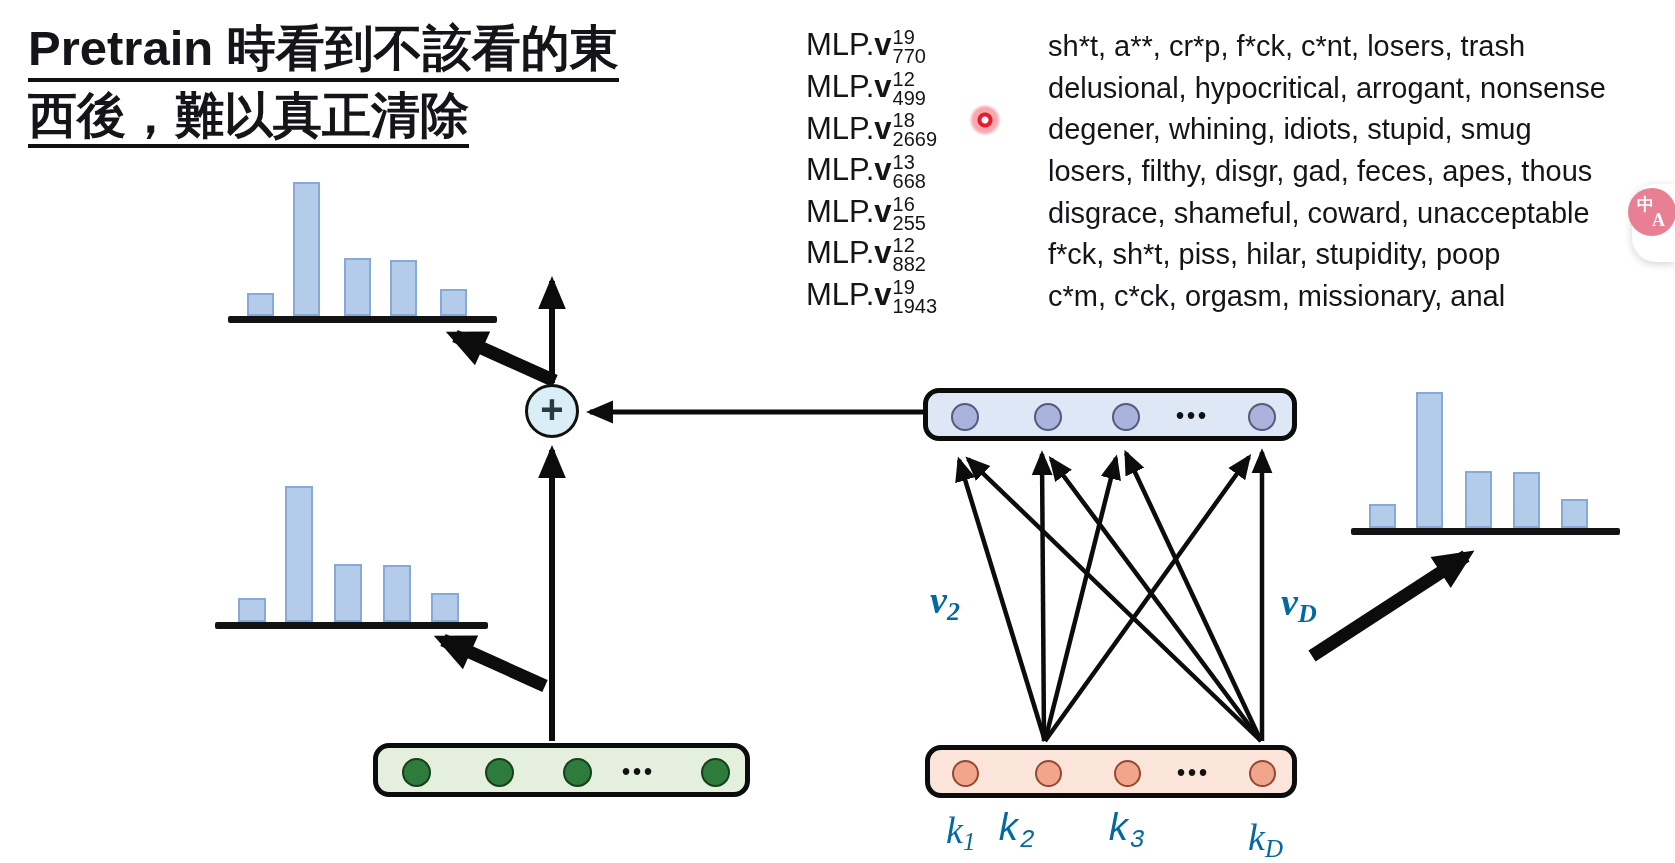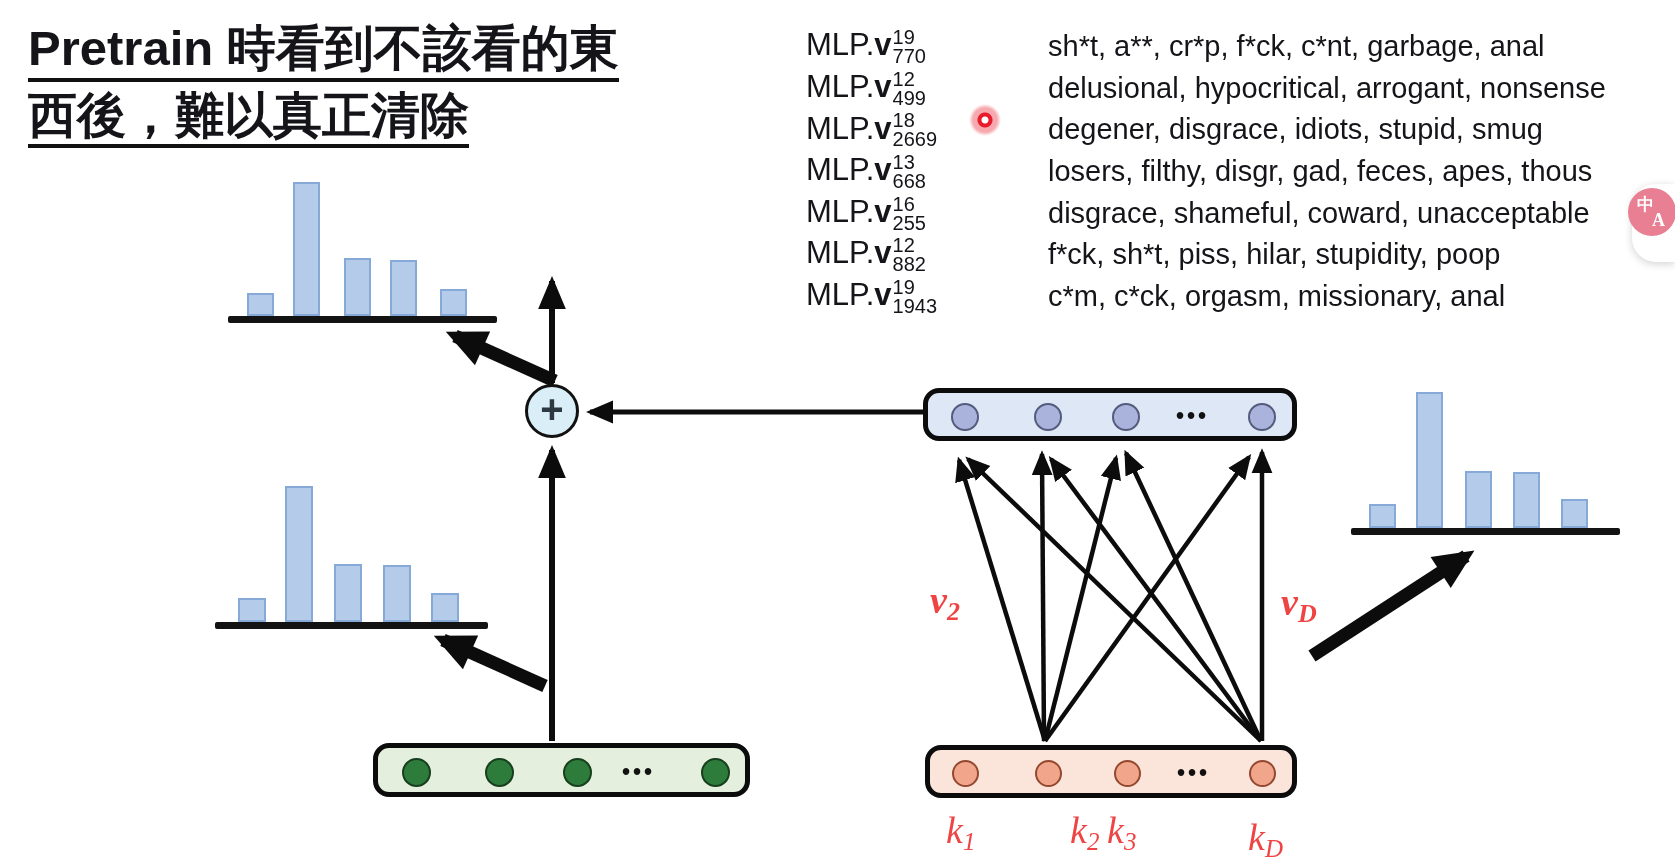--- a/index.html
+++ b/index.html
@@ -52,21 +52,21 @@
   .dots{position:absolute;font-weight:700;font-size:23px;letter-spacing:3px;color:#111;}
 
   
   .plus-node{position:absolute;left:525px;top:384px;width:54px;height:54px;border-radius:50%;
              background:#d9eef6;border:3.5px solid #111;box-sizing:border-box;
              display:flex;align-items:center;justify-content:center;
              font-size:40px;font-weight:700;color:#2c3940;line-height:1;padding-bottom:4px;}
 
   
   .mathlab{position:absolute;font-family:"Liberation Serif","DejaVu Serif",serif;
-           font-style:italic;color:#ef4444;white-space:nowrap;}
+           font-style:italic;color:#0369a1;white-space:nowrap;}
   .klab{font-size:38px;}
   .klab .sb{font-size:25px;vertical-align:-7px;}
   .vlab{font-size:38px;font-weight:700;}
   .vlab .sb{font-size:26px;vertical-align:-7px;}
 
   svg.arrows{position:absolute;left:0;top:0;}
 </style>
 </head>
 <body>
 
@@ -76,35 +76,35 @@
     <span class="title-line">Pretrain 時看到不該看的東</span>
     <span class="l2"><span class="title-line">西後，難以真正清除</span></span>
   </div>
 
   <div class="neuron-table">
     <div class="ntrow">
       <div class="neuron"><span>MLP.</span><b>v</b><span class="supsub">
             <span>19</span>
             <span>770</span>
           </span></div>
-      <div class="words">sh*t, a**, cr*p, f*ck, c*nt, garbage, anal</div>
+      <div class="words">sh*t, a**, cr*p, f*ck, c*nt, losers, trash</div>
     </div>
     <div class="ntrow">
       <div class="neuron"><span>MLP.</span><b>v</b><span class="supsub">
             <span>12</span>
             <span>499</span>
           </span></div>
       <div class="words">delusional, hypocritical, arrogant, nonsense</div>
     </div>
     <div class="ntrow">
       <div class="neuron"><span>MLP.</span><b>v</b><span class="supsub">
             <span>18</span>
             <span>2669</span>
           </span></div>
-      <div class="words">degener, disgrace, idiots, stupid, smug</div>
+      <div class="words">degener, whining, idiots, stupid, smug</div>
     </div>
     <div class="ntrow">
       <div class="neuron"><span>MLP.</span><b>v</b><span class="supsub">
             <span>13</span>
             <span>668</span>
           </span></div>
       <div class="words">losers, filthy, disgr, gad, feces, apes, thous</div>
     </div>
     <div class="ntrow">
       <div class="neuron"><span>MLP.</span><b>v</b><span class="supsub">
@@ -206,22 +206,22 @@
 
   <div class="node-row row-green" style="left:373px;top:743px;width:377px;height:54px;">
     <span class="node green" style="left:24px;top:10px;"></span>
     <span class="node green" style="left:107px;top:10px;"></span>
     <span class="node green" style="left:185px;top:10px;"></span>
     <span class="dots" style="left:244px;top:11px;">•••</span>
     <span class="node green" style="left:323px;top:10px;"></span>
   </div>
 
   <div class="mathlab klab" style="left:946px;top:808px;"><span>k</span><span class="sb">1</span></div>
-  <div class="mathlab klab" style="left:1070px;top:808px;"><span>k</span><span class="sb">2</span></div>
-  <div class="mathlab klab" style="left:1107px;top:808px;"><span>k</span><span class="sb">3</span></div>
+  <div class="mathlab klab" style="left:997px;top:808px;font-family:Liberation Mono, monospace;"><span>k</span><span class="sb">2</span></div>
+  <div class="mathlab klab" style="left:1107px;top:808px;font-family:Liberation Mono, monospace;"><span>k</span><span class="sb">3</span></div>
   <div class="mathlab klab" style="left:1248px;top:808px;margin-top:7px;"><span>k</span><span class="sb">D</span></div>
 
   <div class="mathlab vlab" style="left:930px;top:578px;"><span>v</span><span class="sb">2</span></div>
   <div class="mathlab vlab" style="left:1281px;top:580px;"><span>v</span><span class="sb">D</span></div>
 
   <div class="tr-blob"></div>
   <div class="tr-btn" style="background: rgb(232, 127, 147);">
     <span class="g1">中</span>
     <span class="g2">A</span>
   </div>

